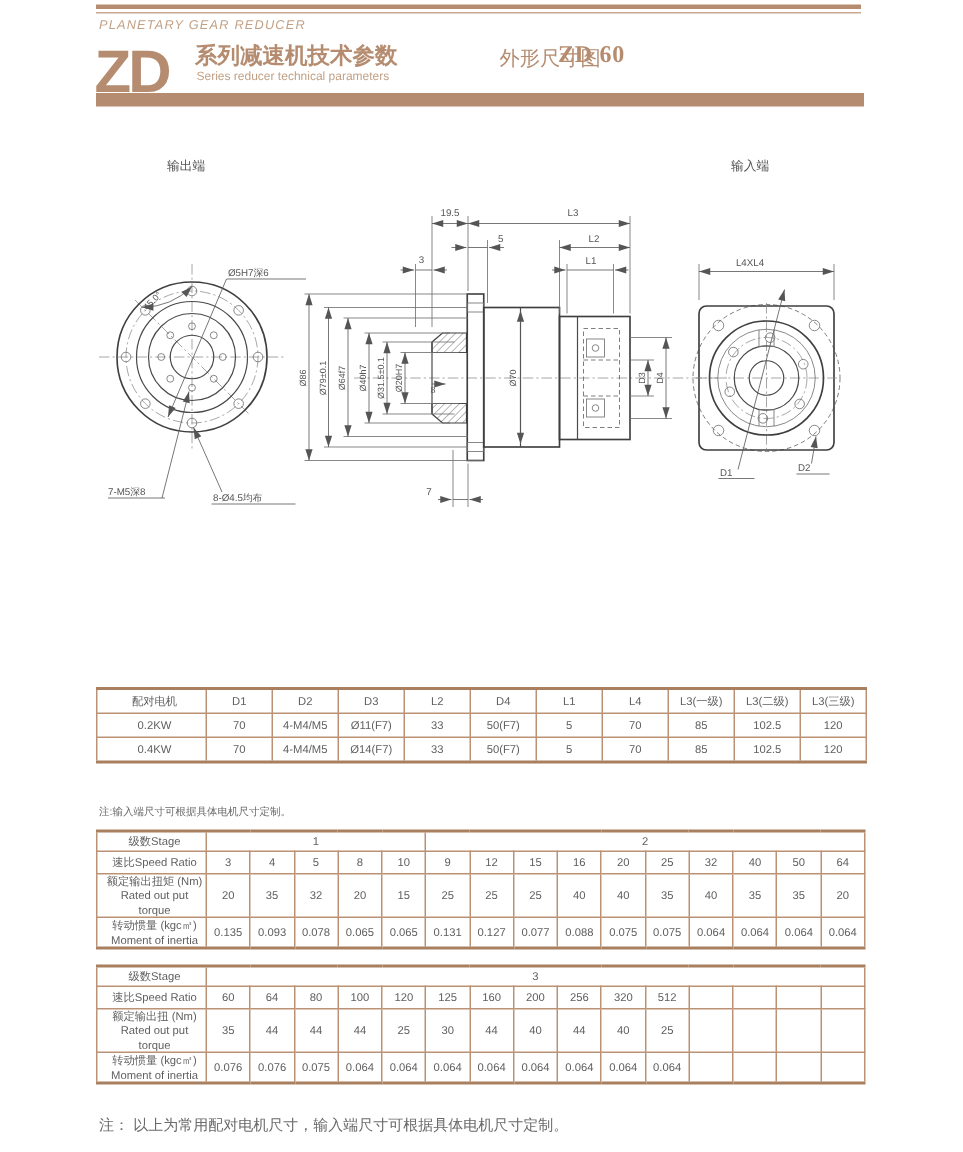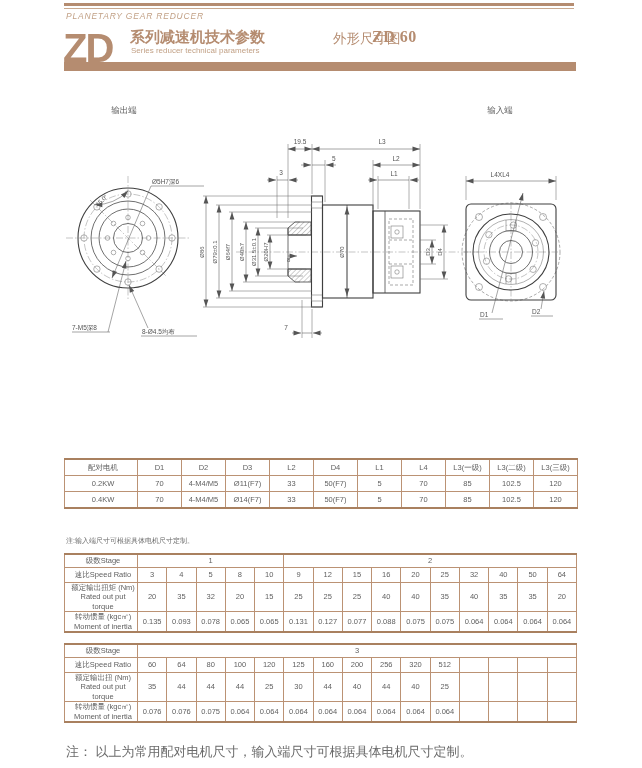--- a/index.html
+++ b/index.html
@@ -35,21 +35,21 @@
   .t1{top:458px;width:513px;}
   .t1 td{height:15px;}
   .t2{top:553px;width:513px;}
   .t3{top:643px;width:513px;}
   tr.rS td{height:12px;}
   tr.rR td{height:14px;}
   tr.rT td{height:24px;margin-left:44px;}
   tr.rI td{height:19px;}
   .two span{display:block;}
   .note1{position:absolute;left:66px;top:536px;font-size:7px;color:#6a6a6a;}
-  .note2{position:absolute;left:66px;top:743px;font-size:13px;color:#6a6a6a;}
+  .note2{position:absolute;left:66px;top:743px;font-size:10px;color:#6a6a6a;}
 </style>
 </head>
 <body>
 
 <div class="page">
 
   <div class="rule-a"></div>
   <div class="rule-b"></div>
   <div class="eyebrow">PLANETARY GEAR REDUCER</div>
   <div class="series">ZD</div>

